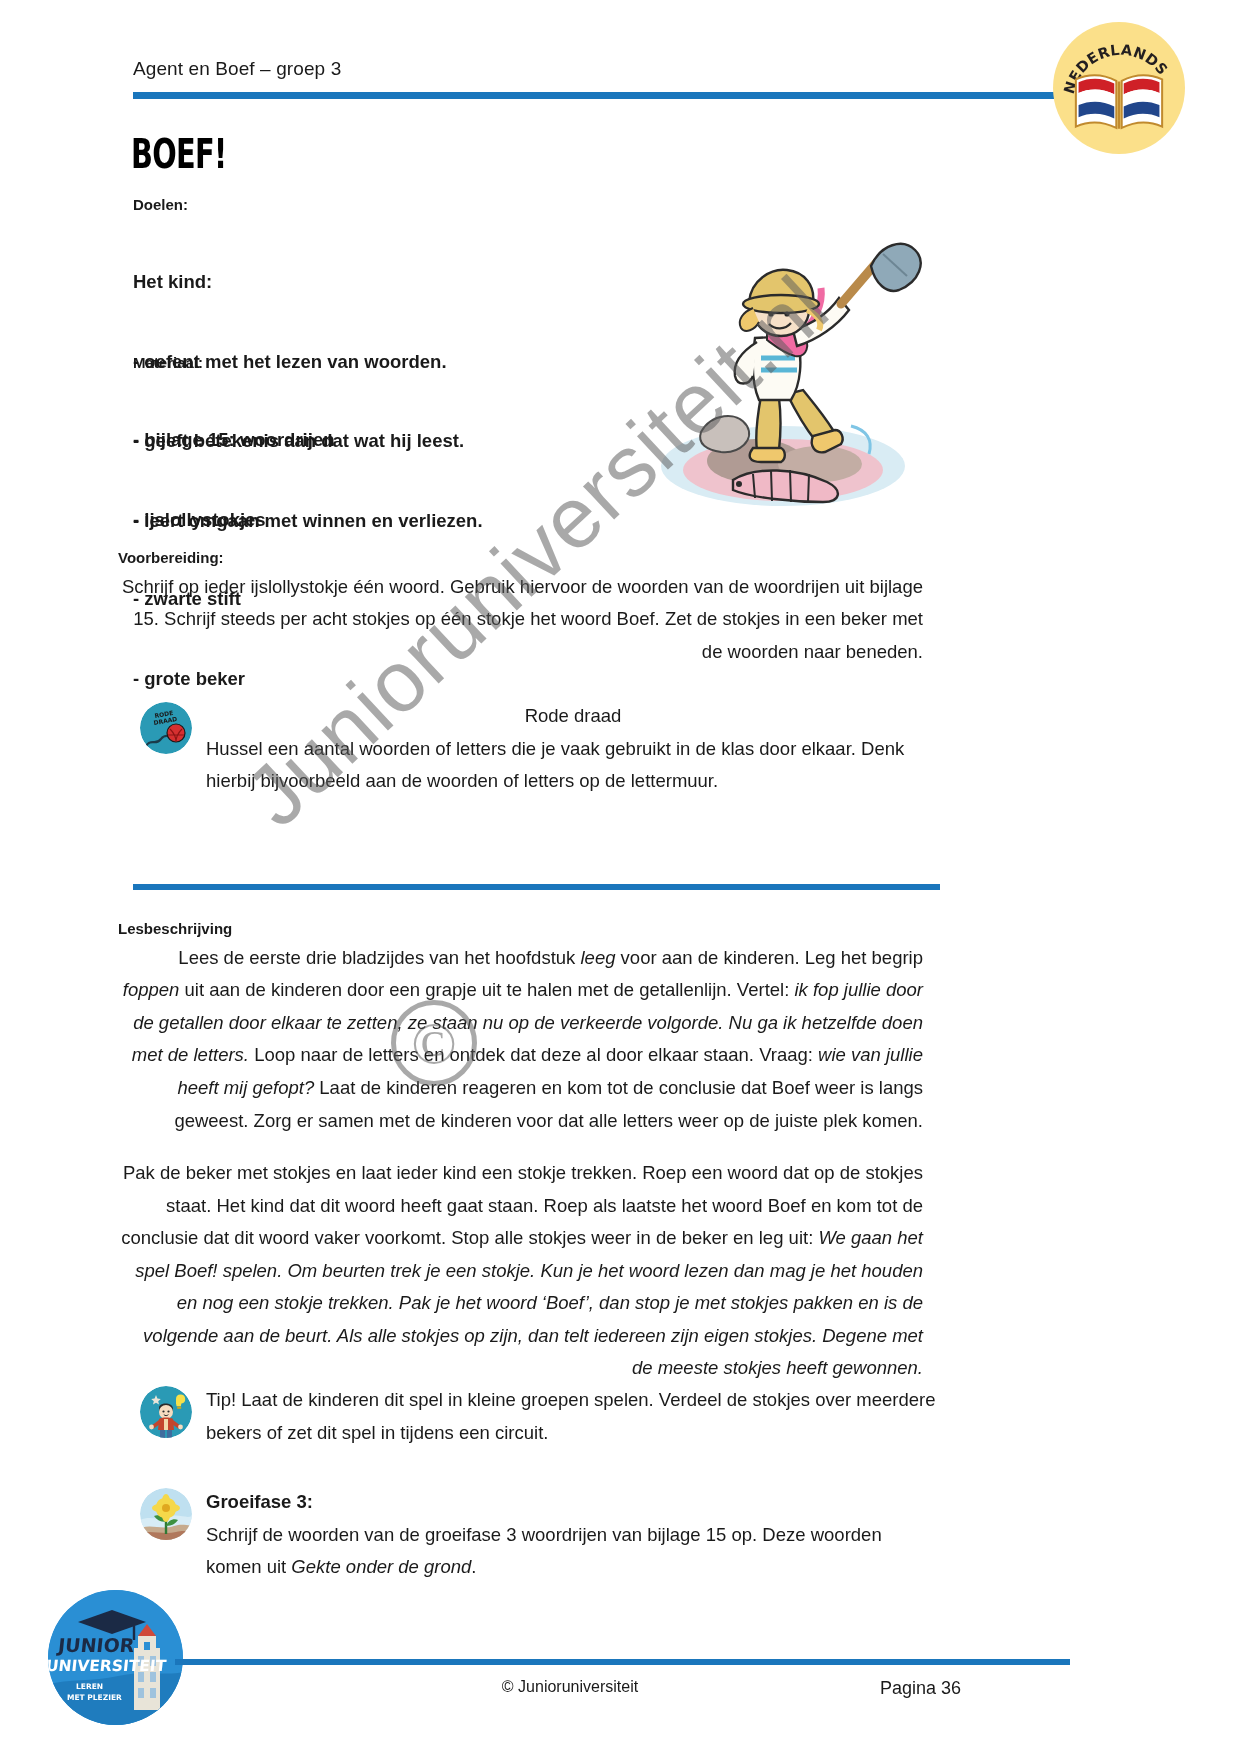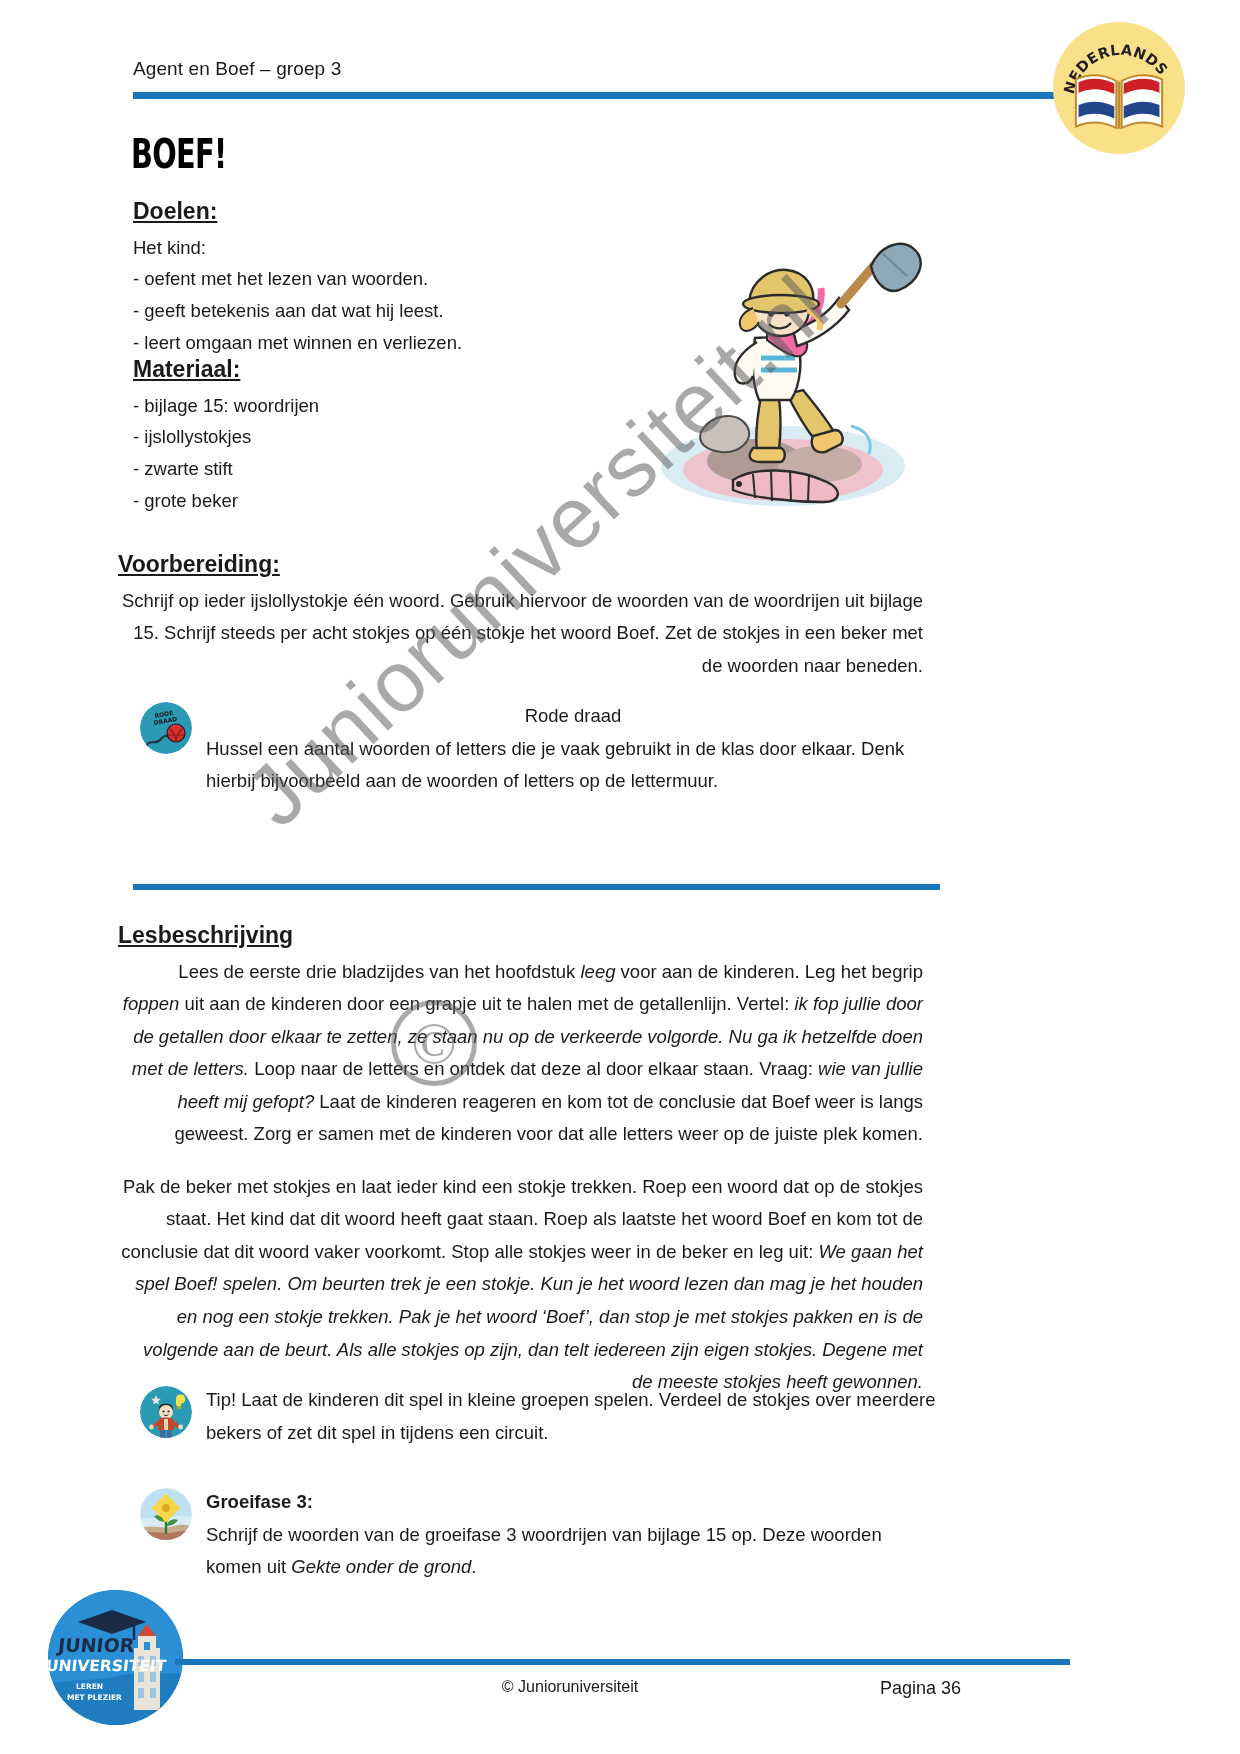--- a/index.html
+++ b/index.html
@@ -89,31 +89,31 @@
     left: 133px;
     width: 560px;
   }
   .wide {
     position: absolute;
     left: 118px;
     width: 805px;
   }
 
   .lbl {
-    font-size: 23px;
+    font-size: 15px;
     font-weight: 700;
     color: #1a1a1a;
     line-height: 1.72;
-    text-decoration: underline;
   }
   .txt {
     font-size: 18.5px;
-    font-weight: 400;
+    font-weight: 700;
     color: #1a1a1a;
     line-height: 1.72;
+    margin-top: 48px;
   }
   .txt em, .it { font-style: italic; }
 
   .para {
     font-size: 18.5px;
     line-height: 1.76;
     color: #1a1a1a;
     text-align: right;
   }
 

